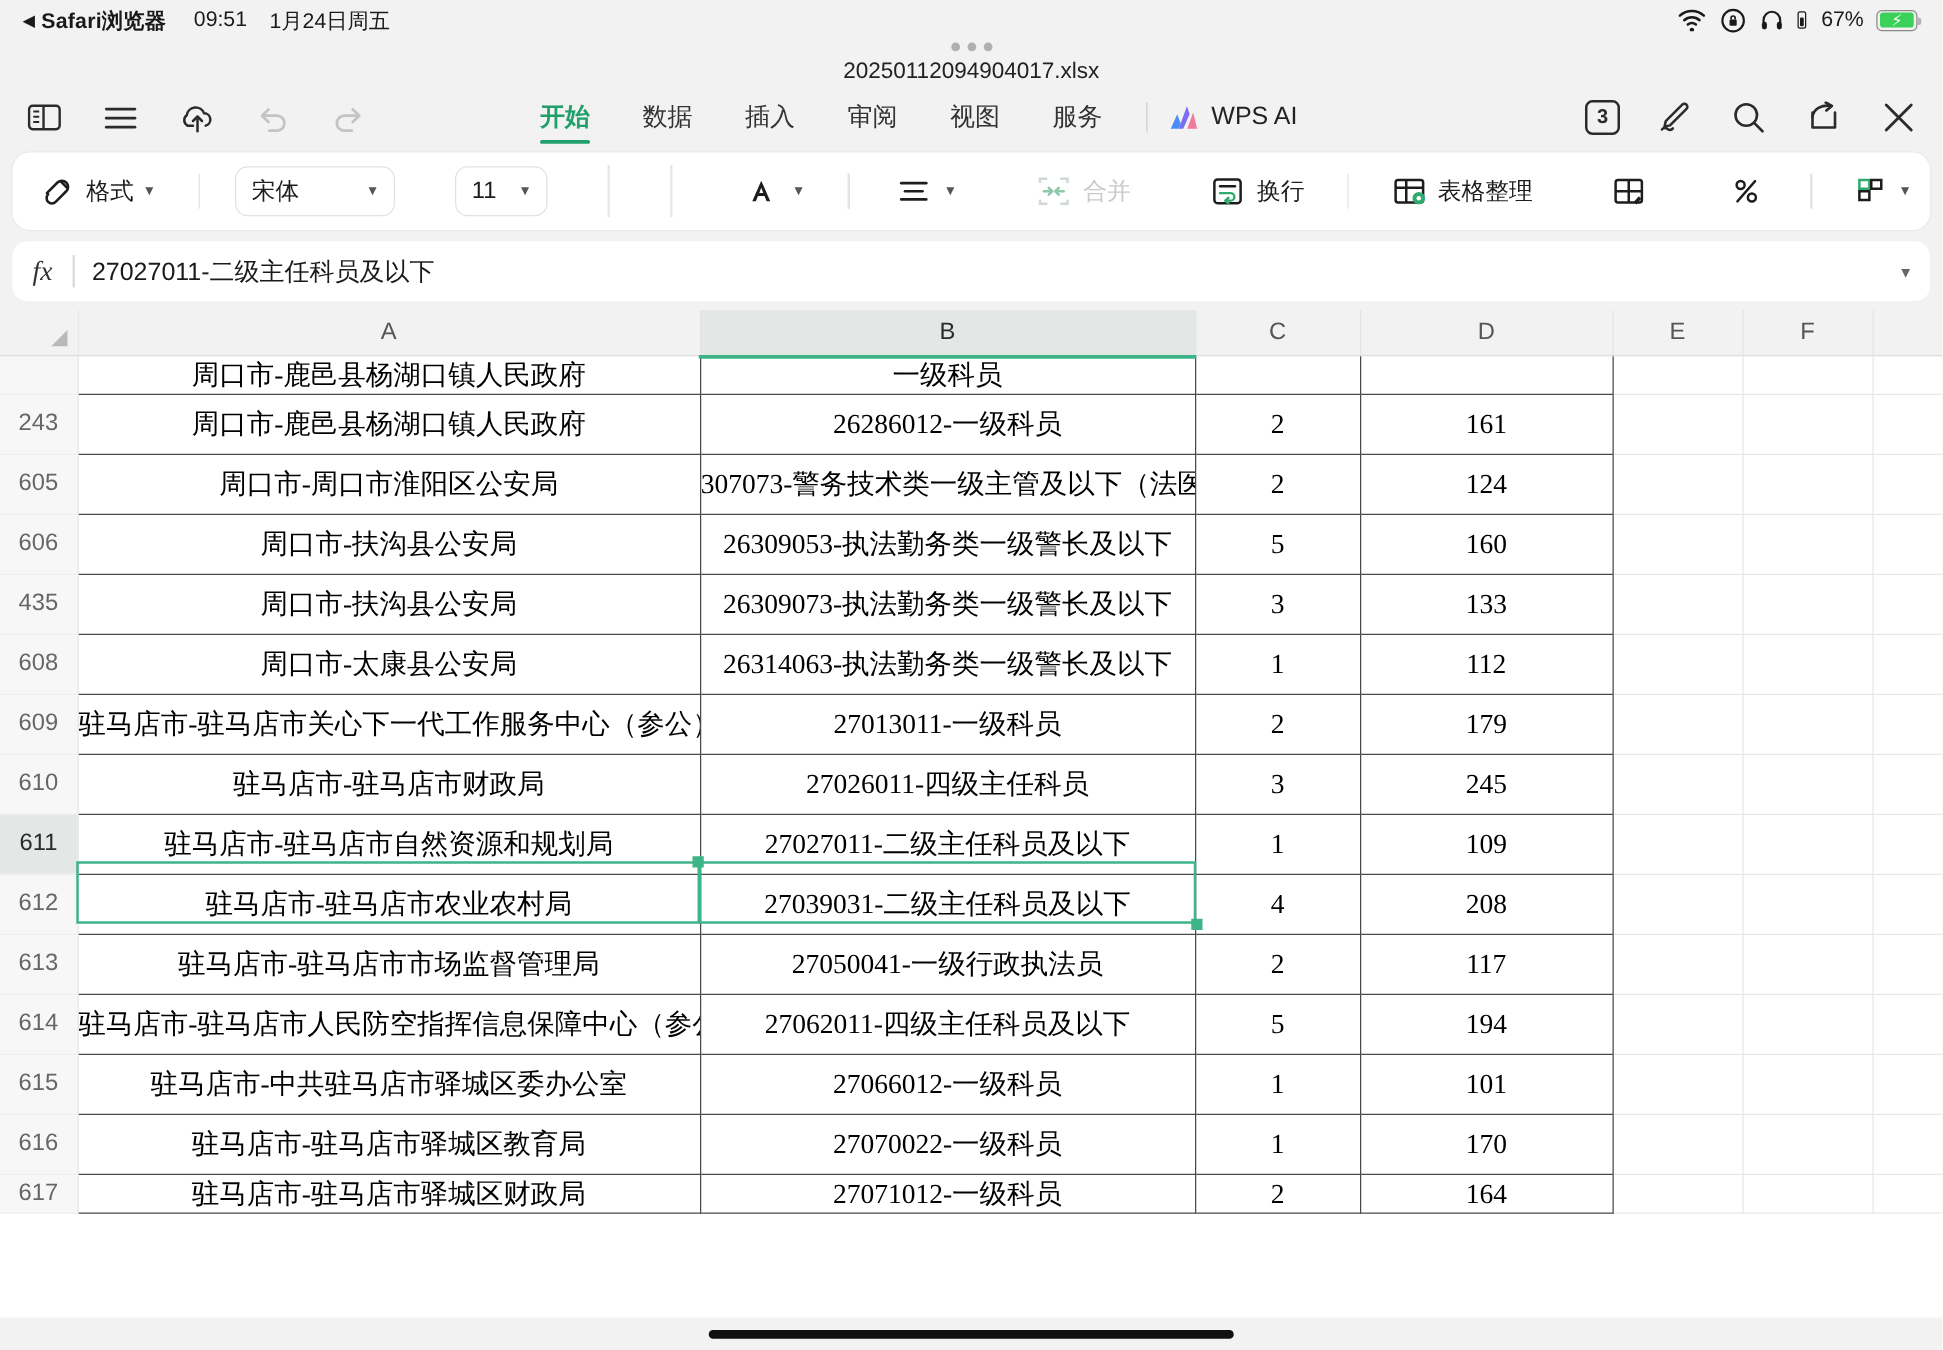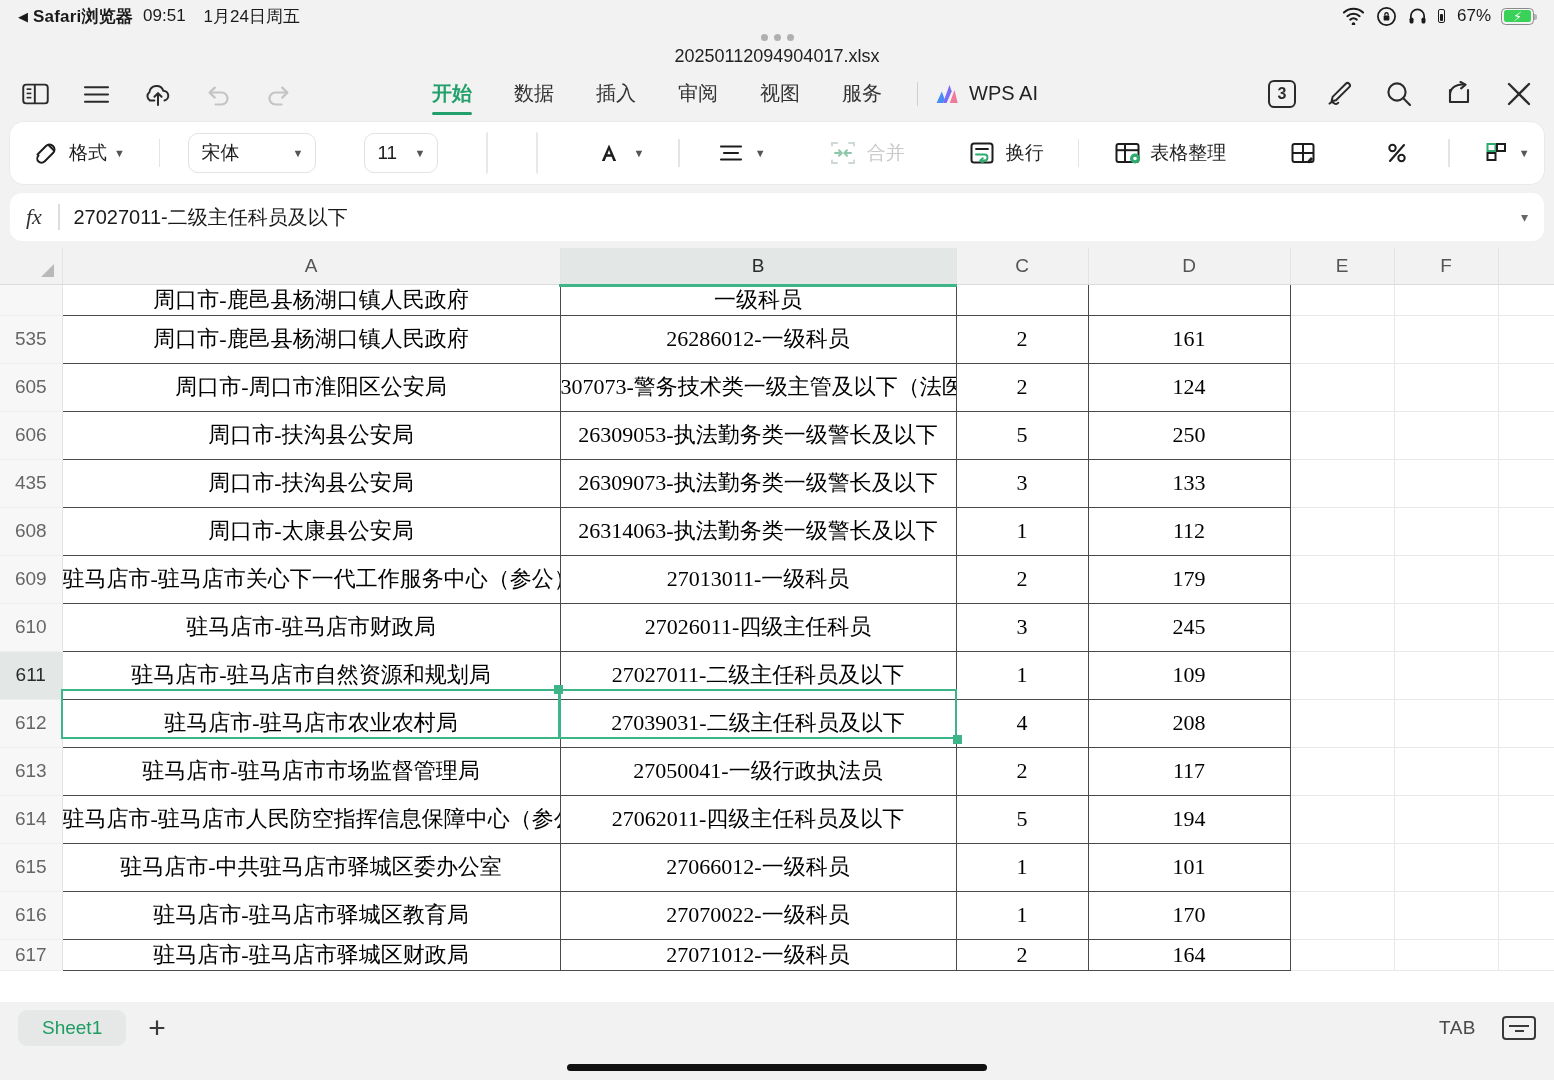--- a/index.html
+++ b/index.html
@@ -16,21 +16,21 @@
   .statusbar {
     height: 32px; flex: 0 0 32px;
     display: flex; align-items: center;
     padding: 0 20px 0 18px;
     background: #f2f2f2;
     font-size: 17px; color: #1a1a1a;
   }
   .sb-left { display: flex; align-items: center; gap: 0; }
   .sb-back-caret { font-size: 13px; line-height: 1; margin-right: 5px; }
   .sb-appname { font-weight: 600; letter-spacing: .2px; }
-  .sb-time { margin-left: 10px; font-weight: 500; }
+  .sb-time { margin-left: 22px; font-weight: 500; }
   .sb-date { margin-left: 18px; font-weight: 500; }
   .sb-spacer { flex: 1; }
   .sb-right { display: flex; align-items: center; gap: 10px; }
   .sb-pct { font-size: 17px; font-weight: 500; margin-left: 2px; }
   .batt {
     position: relative; width: 33px; height: 17px;
     border: 1.6px solid #8a8a8a; border-radius: 4.5px;
     display: flex; align-items: center; padding: 1.6px;
   }
   .batt::after {
@@ -543,21 +543,21 @@
               <span class="cellclip">一级科员</span>
             </td>
         <td class="cell"></td>
         <td class="cell"></td>
         <td class="empty"></td>
         <td class="empty"></td>
         <td class="empty"></td>
       </tr>
 
       <tr>
-        <td class="rowhead">535</td>
+        <td class="rowhead">243</td>
         <td class="cell">周口市-鹿邑县杨湖口镇人民政府</td>
         <td class="cell">26286012-一级科员</td>
         <td class="cell">2</td>
         <td class="cell">161</td>
         <td class="empty"></td>
         <td class="empty"></td>
         <td class="empty"></td>
       </tr>
       <tr>
         <td class="rowhead">605</td>
@@ -569,21 +569,21 @@
         <td class="cell">124</td>
         <td class="empty"></td>
         <td class="empty"></td>
         <td class="empty"></td>
       </tr>
       <tr>
         <td class="rowhead">606</td>
         <td class="cell">周口市-扶沟县公安局</td>
         <td class="cell">26309053-执法勤务类一级警长及以下</td>
         <td class="cell">5</td>
-        <td class="cell">250</td>
+        <td class="cell">160</td>
         <td class="empty"></td>
         <td class="empty"></td>
         <td class="empty"></td>
       </tr>
       <tr>
         <td class="rowhead">435</td>
         <td class="cell">周口市-扶沟县公安局</td>
         <td class="cell">26309073-执法勤务类一级警长及以下</td>
         <td class="cell">3</td>
         <td class="cell">133</td>
@@ -700,27 +700,16 @@
 
     <div class="selbox" style="left:559px; top:441px; width:398px; height:50px;"></div>
     <div class="selhandle" style="left:554px; top:437px;"></div>
     <div class="selhandle" style="left:953px; top:487px;"></div>
 
     <div class="selbox" style="left:61px; top:441px; width:499px; height:50px; border-color:#3eb489;"></div>
 
     <div class="selbox" style="left:559px; top:36px; width:398px; height:3px; border:none; background:#3eb489;"></div>
   </div>
 
-  <div class="bottombar">
-    <span class="sheettab">Sheet1</span>
-    <span class="addsheet">+</span>
-    <span class="bb-right">
-      <span class="tablabel">TAB</span>
-      <span class="kbd">
-          <i></i>
-          <i class="short"></i>
-        </span>
-    </span>
-  </div>
   <div class="homebar-wrap">
     <div class="homebar"></div>
   </div>
 </div>
 
 </body></html>

